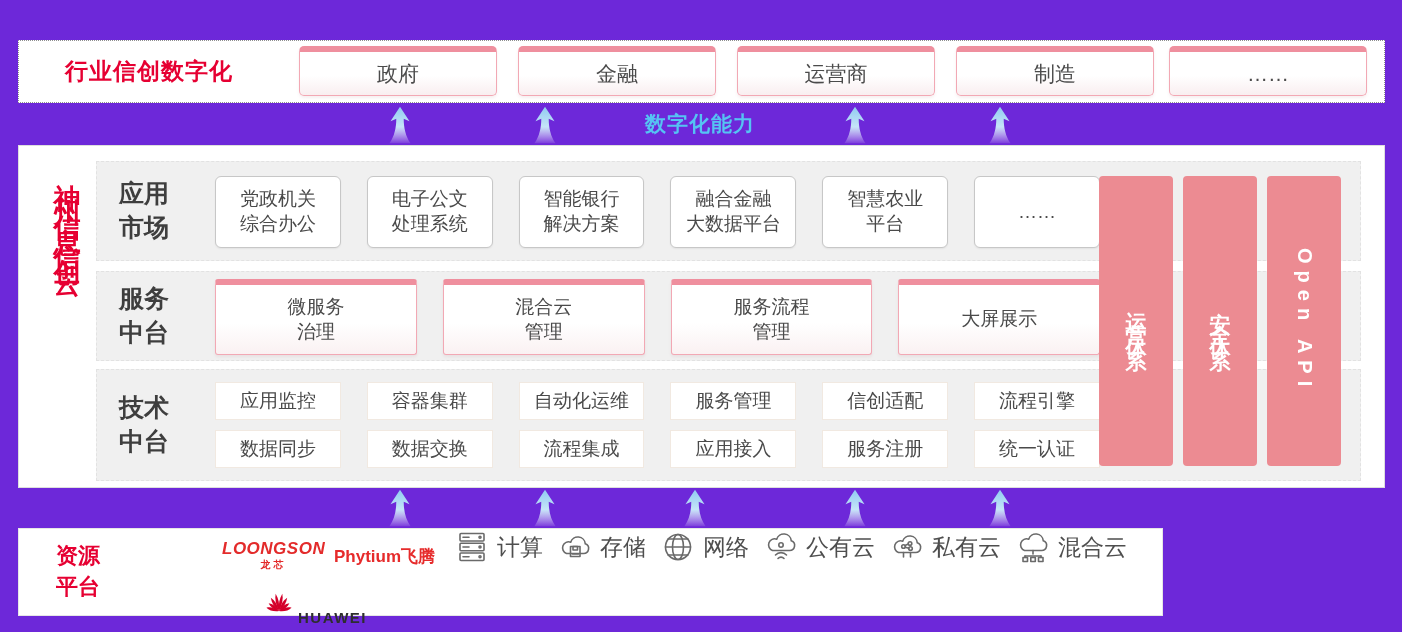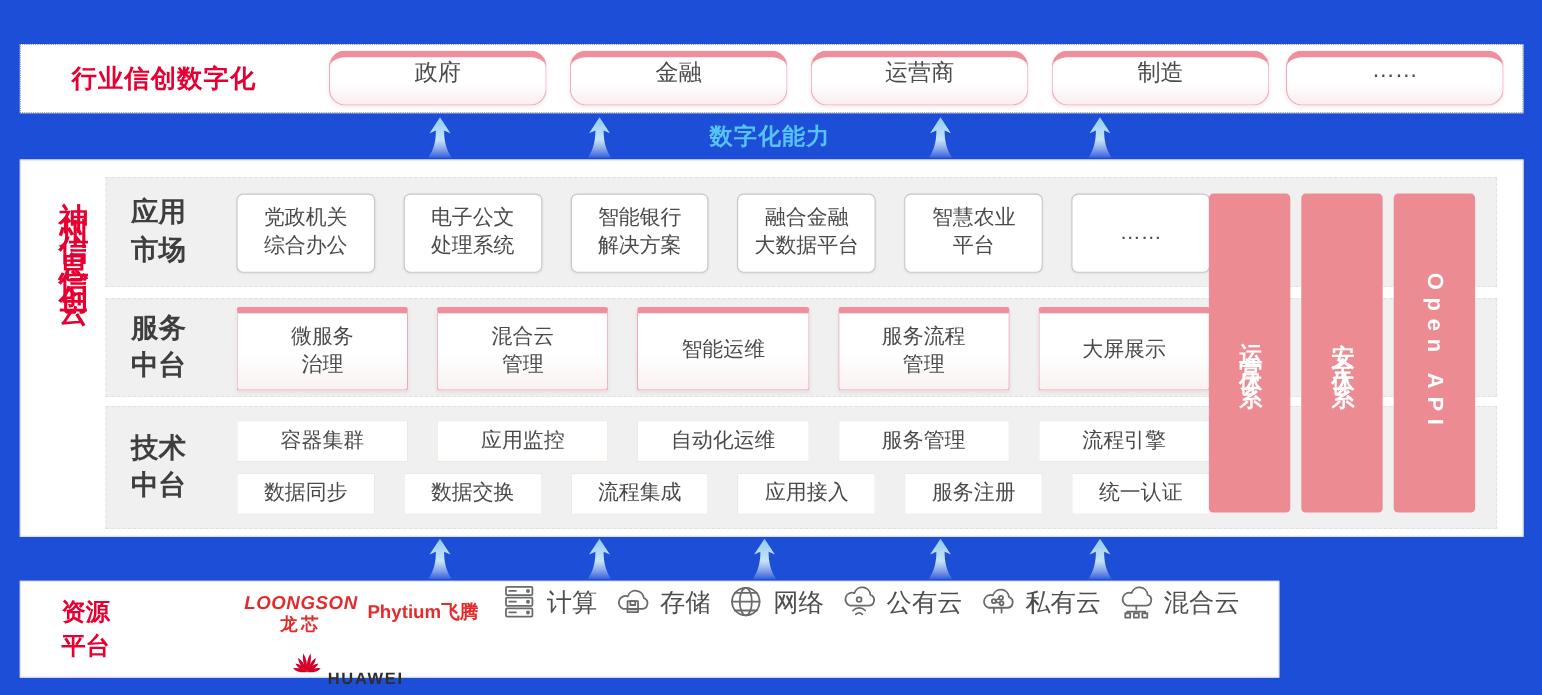--- a/index.html
+++ b/index.html
@@ -1,28 +1,28 @@
 <!DOCTYPE html>
 <html><head>
 <meta charset="utf-8">
 <style>
   * { margin:0; padding:0; box-sizing:border-box; }
   body { background:#fff; font-family:"Liberation Sans","DejaVu Sans",sans-serif; }
-  .stage { position:relative; width:1402px; height:632px; background:#1d4ed8; overflow:hidden; }
+  .stage { position:relative; width:1402px; height:632px; background:#6d28d9; overflow:hidden; }
 
   
   .industry { position:absolute; left:18px; top:40px; width:1367px; height:63px;
               border:1px dotted #8f8f8f; background:#fff; }
   .industry-title { position:absolute; left:46px; top:0; height:61px; line-height:61px;
                     font-size:23px; font-weight:bold; color:#e60032; letter-spacing:1px; }
   .tab { position:absolute; top:5px; width:198px; height:50px;
-         border:1px solid #f2a8b4; border-top:6px solid #ef8f9e; border-radius:15px;
+         border:1px solid #f2a8b4; border-top:6px solid #ef8f9e; border-radius:5px;
          background:linear-gradient(180deg,#ffffff 55%,#f9eef0 100%);
          box-shadow:0 2px 3px rgba(180,120,130,.12);
-         display:flex; align-items:flex-start; justify-content:center;
+         display:flex; align-items:center; justify-content:center;
          font-size:21px; color:#4b4b4b; }
 
   
   .arrow { position:absolute; width:36px; height:38px; }
   .cap-label { position:absolute; left:620px; top:110px; width:160px; text-align:center;
                font-size:21px; font-weight:bold; color:#55c3f3; letter-spacing:1px; }
 
   
   .main { position:absolute; left:18px; top:145px; width:1367px; height:343px;
           background:#fff; border:1px solid #dedede; }
@@ -62,21 +62,21 @@
 
   
   .resource { position:absolute; left:18px; top:528px; width:1145px; height:88px;
               background:#fff; border:1px solid #e6e6e6; }
   .res-label { position:absolute; left:37px; top:50%; transform:translateY(-50%);
                font-size:22px; font-weight:bold; color:#e60032;
                white-space:pre-line; line-height:1.4; }
   .logos { position:absolute; left:195px; top:0; width:240px; height:100%; }
   .loongson { position:absolute; left:8px; top:10px; text-align:center; color:#e32b2b; }
   .ls-en { display:block; font-style:italic; font-weight:900; font-size:17px; letter-spacing:.5px; }
-  .ls-cn { display:block; font-size:16px; font-weight:bold; letter-spacing:3px; margin-top:-1px; }
+  .ls-cn { display:block; font-size:10px; font-weight:bold; letter-spacing:3px; margin-top:-1px; }
   .phytium { position:absolute; left:120px; top:16px; font-size:17px; font-weight:bold; color:#e62b2b; }
   .huawei { position:absolute; left:52px; top:48px; display:flex; align-items:center; gap:6px; }
   .huawei span { font-size:15px; font-weight:bold; color:#2e2e2e; letter-spacing:1.5px;margin-top:32px; }
   .res-items { position:absolute; left:435px; right:35px; top:0; bottom:0;
                display:flex; align-items:flex-start; justify-content:space-between; }
   .res-item { display:flex; align-items:center; gap:7px; font-size:23px; color:#4e4e4e; }
   .ricon { width:36px; height:36px; stroke:#6a6a6a; fill:none; stroke-width:1.6;
            stroke-linecap:round; stroke-linejoin:round; }
 </style>
 </head>
@@ -150,35 +150,35 @@
     </div>
 
     <div class="row row2">
       <div class="row-label">服务
 中台</div>
       <div class="strip strip-svc">
         <div class="svc-box">微服务
 治理</div>
         <div class="svc-box">混合云
 管理</div>
-        <div class="svc-box">智能运维</div>
         <div class="svc-box">服务流程
 管理</div>
         <div class="svc-box">大屏展示</div>
       </div>
     </div>
 
     <div class="row row3">
       <div class="row-label">技术
 中台</div>
       <div class="strip strip-tech-a">
+        <div class="tech-box">应用监控</div>
         <div class="tech-box">容器集群</div>
-        <div class="tech-box">应用监控</div>
         <div class="tech-box">自动化运维</div>
         <div class="tech-box">服务管理</div>
+        <div class="tech-box">信创适配</div>
         <div class="tech-box">流程引擎</div>
       </div>
       <div class="strip strip-tech-b">
         <div class="tech-box">数据同步</div>
         <div class="tech-box">数据交换</div>
         <div class="tech-box">流程集成</div>
         <div class="tech-box">应用接入</div>
         <div class="tech-box">服务注册</div>
         <div class="tech-box">统一认证</div>
       </div>

